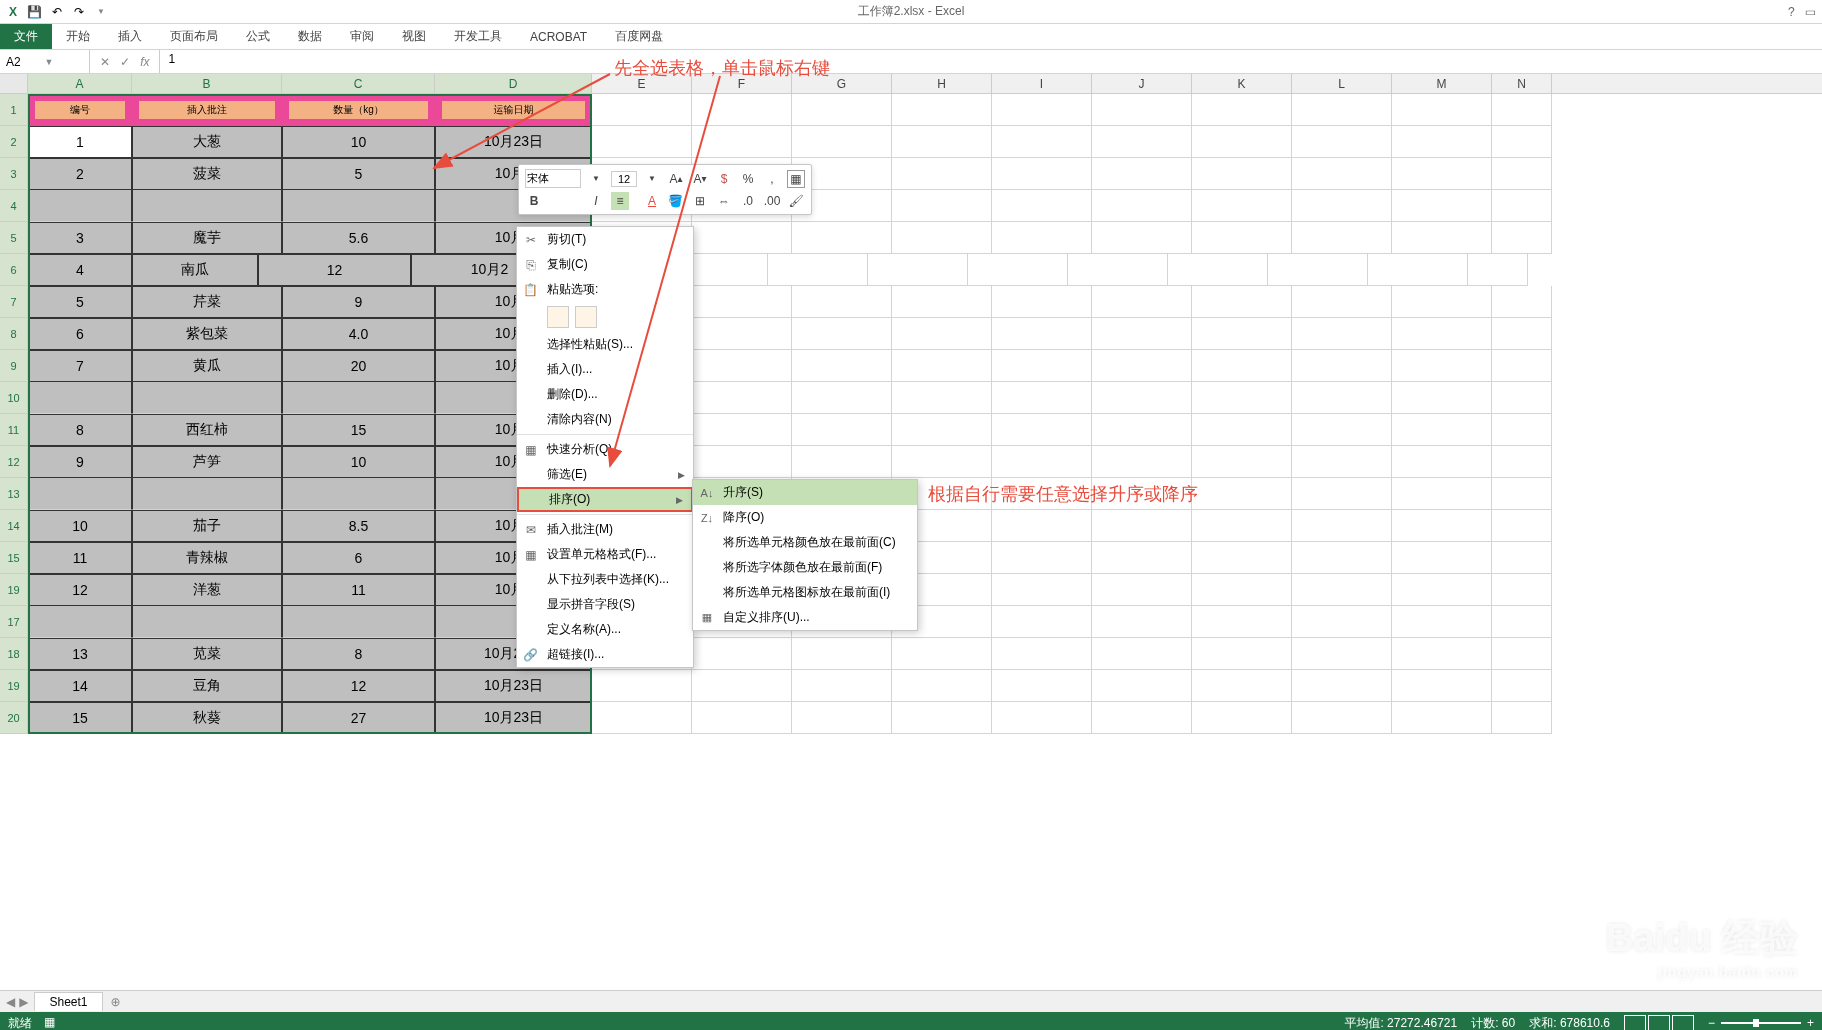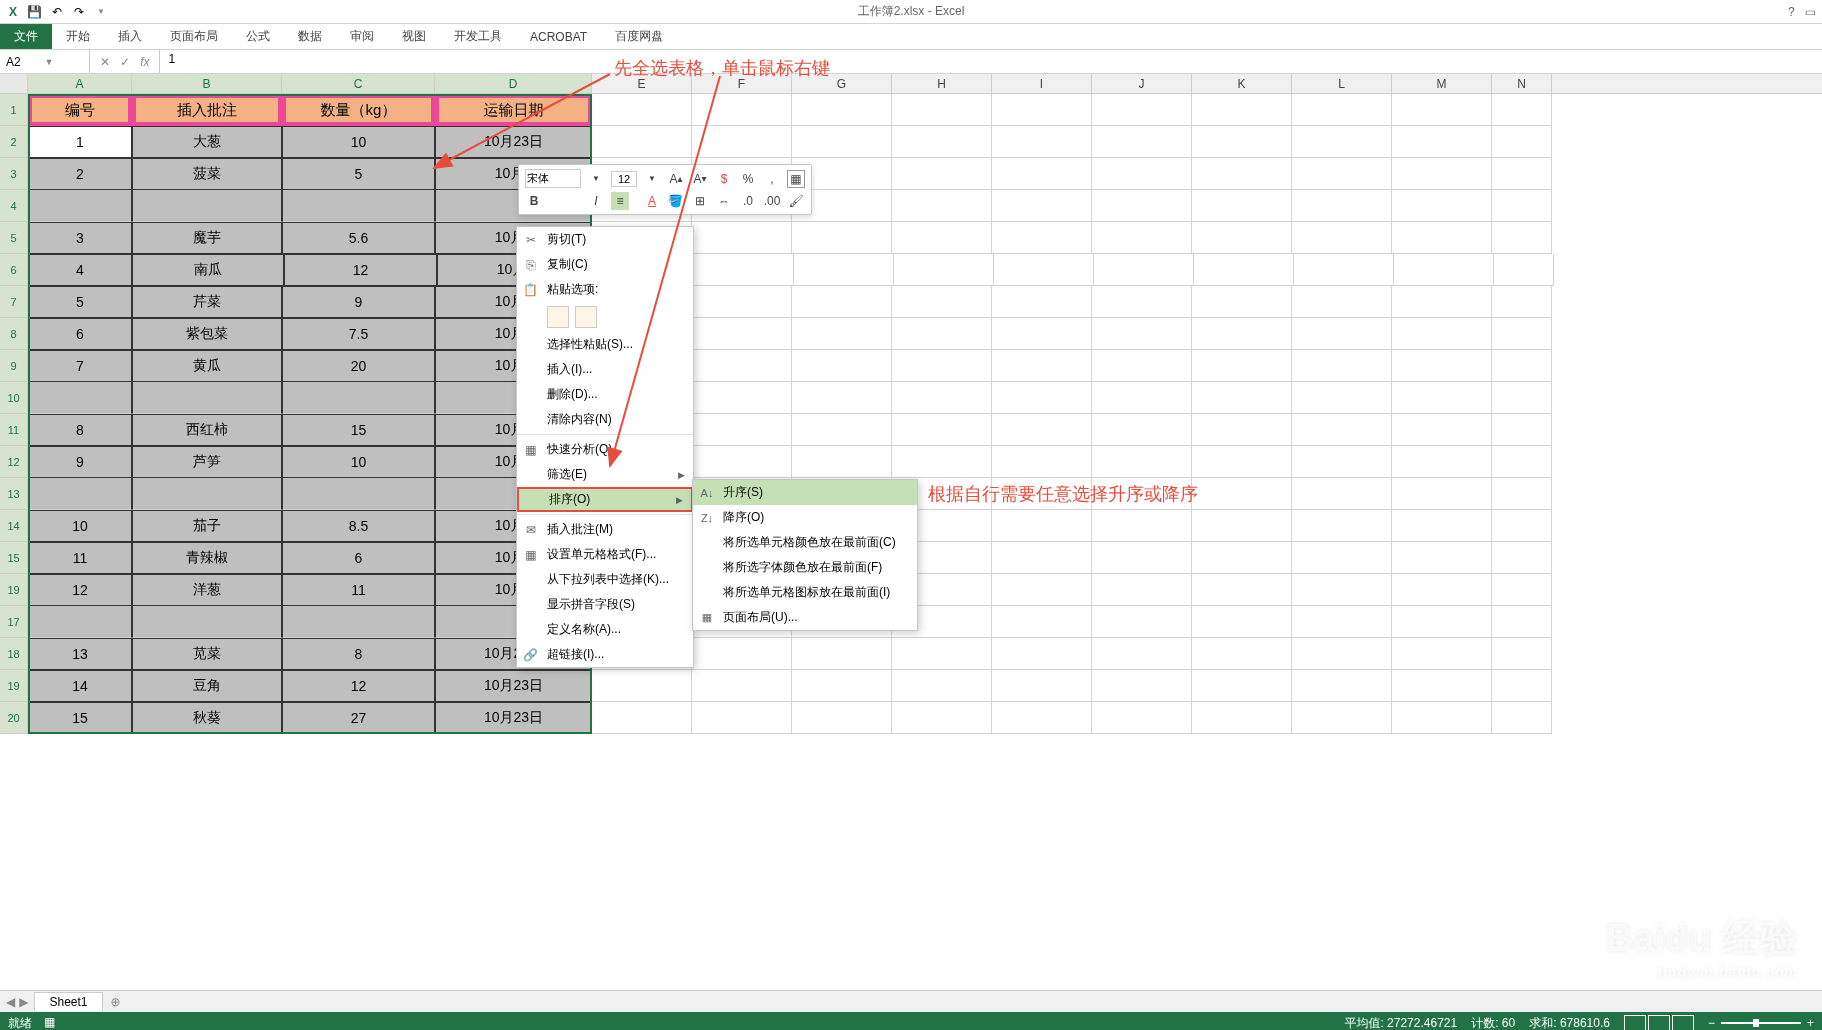--- a/index.html
+++ b/index.html
@@ -32,21 +32,21 @@
 .col-headers { display: flex; height: 20px; background: #f0f0f0; border-bottom: 1px solid #ccc; }
 .corner { width: 28px; border-right: 1px solid #ccc; background: #e8e8e8; }
 .col-h { border-right: 1px solid #ccc; text-align: center; color: #444; line-height: 20px; }
 .col-h.sel { background: #d5e3cf; color: #217346; }
 .row-headers { position: absolute; left: 0; top: 20px; width: 28px; }
 .row-h { border-bottom: 1px solid #ccc; border-right: 1px solid #ccc; text-align: center; color: #444; background: #f0f0f0; display: flex; align-items: center; justify-content: center; font-size: 11px; }
 .row-h.sel { background: #d5e3cf; color: #217346; }
 .cells { position: absolute; left: 28px; top: 20px; }
 .row { display: flex; }
 .cell { border-right: 1px solid #d4d4d4; border-bottom: 1px solid #d4d4d4; display: flex; align-items: center; justify-content: center; font-size: 14px; }
-.cell.head { background: #f4b183; font-size: 15px; border: 4px solid #ec4899; }
+.cell.head { background: #f4b183; font-size: 10px; border: 7px solid #ec4899; }
 .cell.data { background: #bfbfbf; border: 1px solid #333; }
 .cell.active { background: #fff !important; }
 .cell.blank { background: #bfbfbf; border-left: 1px solid #333; border-right: 1px solid #333; }
 
 
 .sel-outline { position: absolute; border: 2px solid #217346; pointer-events: none; }
 
 
 .mini-toolbar { position: absolute; background: #fff; border: 1px solid #c6c6c6; padding: 4px 6px; border-radius: 2px; box-shadow: 0 2px 6px rgba(0,0,0,0.15); display: grid; grid-template-columns: repeat(10, auto); gap: 4px 6px; align-items: center; font-size: 12px; }
 .mini-toolbar .mt-item { width: 18px; height: 18px; display: flex; align-items: center; justify-content: center; cursor: pointer; color: #444; }
@@ -255,21 +255,21 @@
         <div class="cell" style="width: 100px; height: 32px;"></div>
         <div class="cell" style="width: 100px; height: 32px;"></div>
         <div class="cell" style="width: 100px; height: 32px;"></div>
         <div class="cell" style="width: 100px; height: 32px;"></div>
         <div class="cell" style="width: 100px; height: 32px;"></div>
         <div class="cell" style="width: 100px; height: 32px;"></div>
         <div class="cell" style="width: 60px; height: 32px;"></div>
       </div>
       <div class="row" style="height: 32px;">
         <div class="cell data" style="width: 104px; height: 32px;">4</div>
-        <div class="cell data" style="width: 152px; height: 32px;">南瓜</div>
+        <div class="cell data" style="width: 126px; height: 32px;">南瓜</div>
         <div class="cell data" style="width: 153px; height: 32px;">12</div>
         <div class="cell data" style="width: 157px; height: 32px;">10月2</div>
         <div class="cell" style="width: 100px; height: 32px;"></div>
         <div class="cell" style="width: 100px; height: 32px;"></div>
         <div class="cell" style="width: 100px; height: 32px;"></div>
         <div class="cell" style="width: 100px; height: 32px;"></div>
         <div class="cell" style="width: 100px; height: 32px;"></div>
         <div class="cell" style="width: 100px; height: 32px;"></div>
         <div class="cell" style="width: 100px; height: 32px;"></div>
         <div class="cell" style="width: 100px; height: 32px;"></div>
@@ -288,21 +288,21 @@
         <div class="cell" style="width: 100px; height: 32px;"></div>
         <div class="cell" style="width: 100px; height: 32px;"></div>
         <div class="cell" style="width: 100px; height: 32px;"></div>
         <div class="cell" style="width: 100px; height: 32px;"></div>
         <div class="cell" style="width: 100px; height: 32px;"></div>
         <div class="cell" style="width: 60px; height: 32px;"></div>
       </div>
       <div class="row" style="height: 32px;">
         <div class="cell data" style="width: 104px; height: 32px;">6</div>
         <div class="cell data" style="width: 150px; height: 32px;">紫包菜</div>
-        <div class="cell data" style="width: 153px; height: 32px;">7.5</div>
+        <div class="cell data" style="width: 153px; height: 32px;">4.0</div>
         <div class="cell data" style="width: 157px; height: 32px;">10月2</div>
         <div class="cell" style="width: 100px; height: 32px;"></div>
         <div class="cell" style="width: 100px; height: 32px;"></div>
         <div class="cell" style="width: 100px; height: 32px;"></div>
         <div class="cell" style="width: 100px; height: 32px;"></div>
         <div class="cell" style="width: 100px; height: 32px;"></div>
         <div class="cell" style="width: 100px; height: 32px;"></div>
         <div class="cell" style="width: 100px; height: 32px;"></div>
         <div class="cell" style="width: 100px; height: 32px;"></div>
         <div class="cell" style="width: 100px; height: 32px;"></div>
@@ -620,21 +620,21 @@
       <span class="icon"></span>
       <span>将所选字体颜色放在最前面(F)</span>
     </div>
     <div class="mi">
       <span class="icon"></span>
       <span>将所选单元格图标放在最前面(I)</span>
     </div>
     <div class="sep"></div>
     <div class="mi">
       <span class="icon">▦</span>
-      <span>页面布局(U)...</span>
+      <span>自定义排序(U)...</span>
     </div>
   </div>
 
 <div class="anno" style="left:614px; top:56px;">先全选表格，单击鼠标右键</div>
 <div class="anno" style="left:928px; top:482px;">根据自行需要任意选择升序或降序</div>
 
 <svg class="arrow-line" style="left:0;top:0;width:1000px;height:600px;">
   <defs>
       <marker id="ah" markerWidth="10" markerHeight="8" refX="9" refY="4" orient="auto">
         <polygon points="0 0, 10 4, 0 8" fill="#e74c3c"></polygon>

